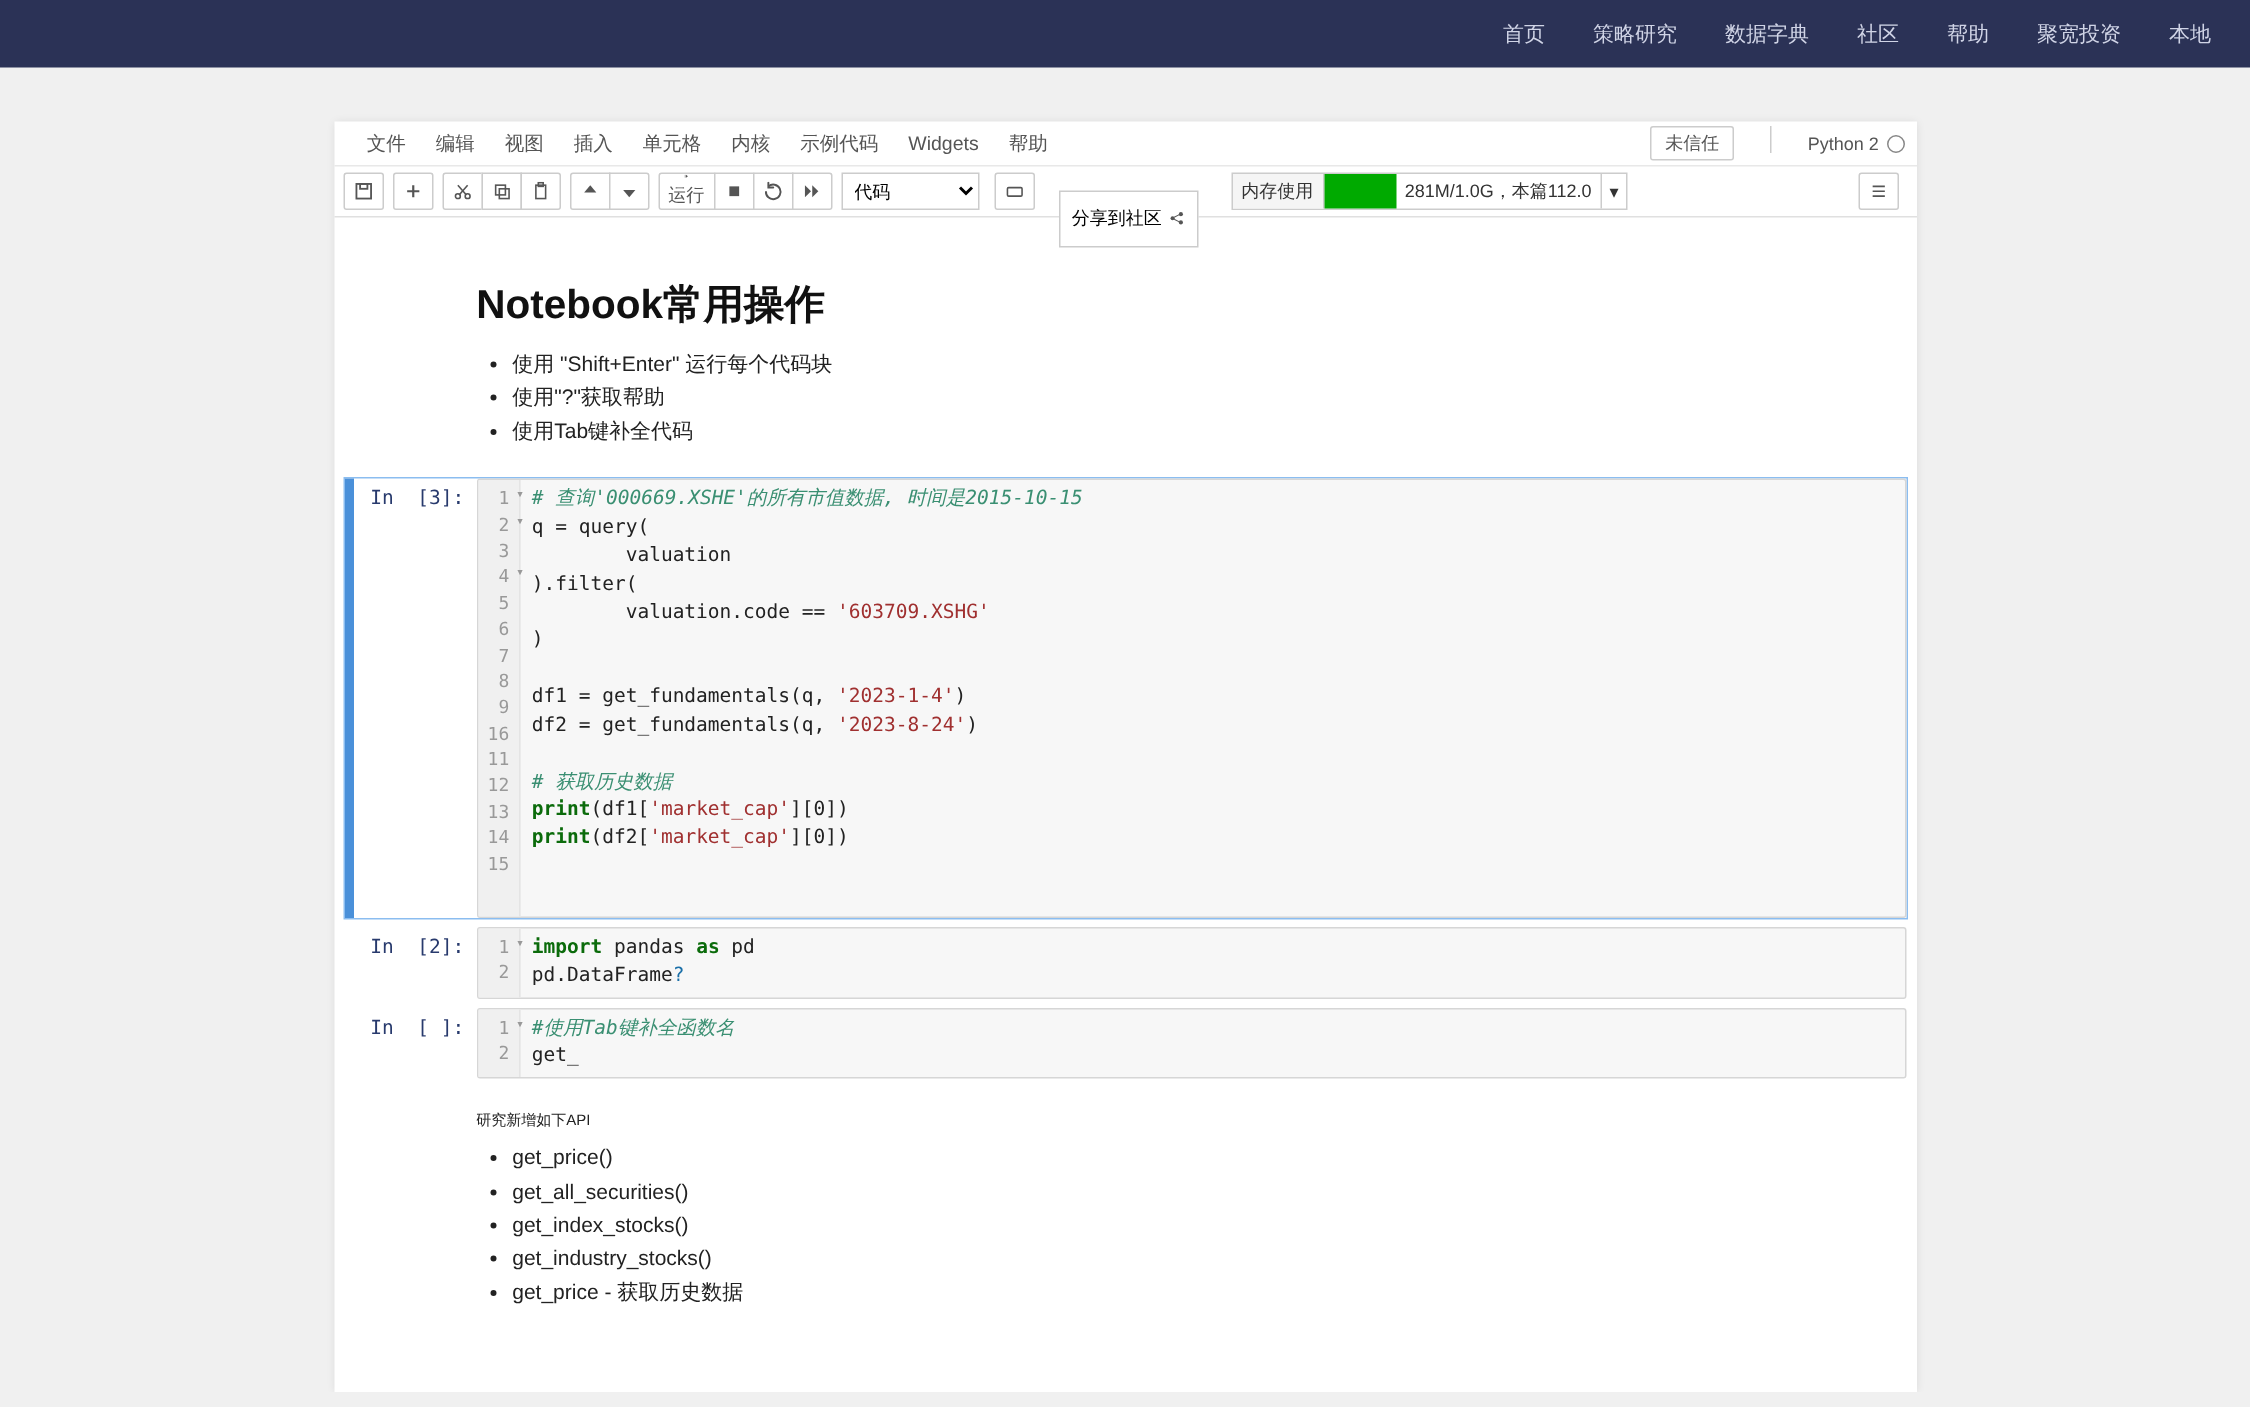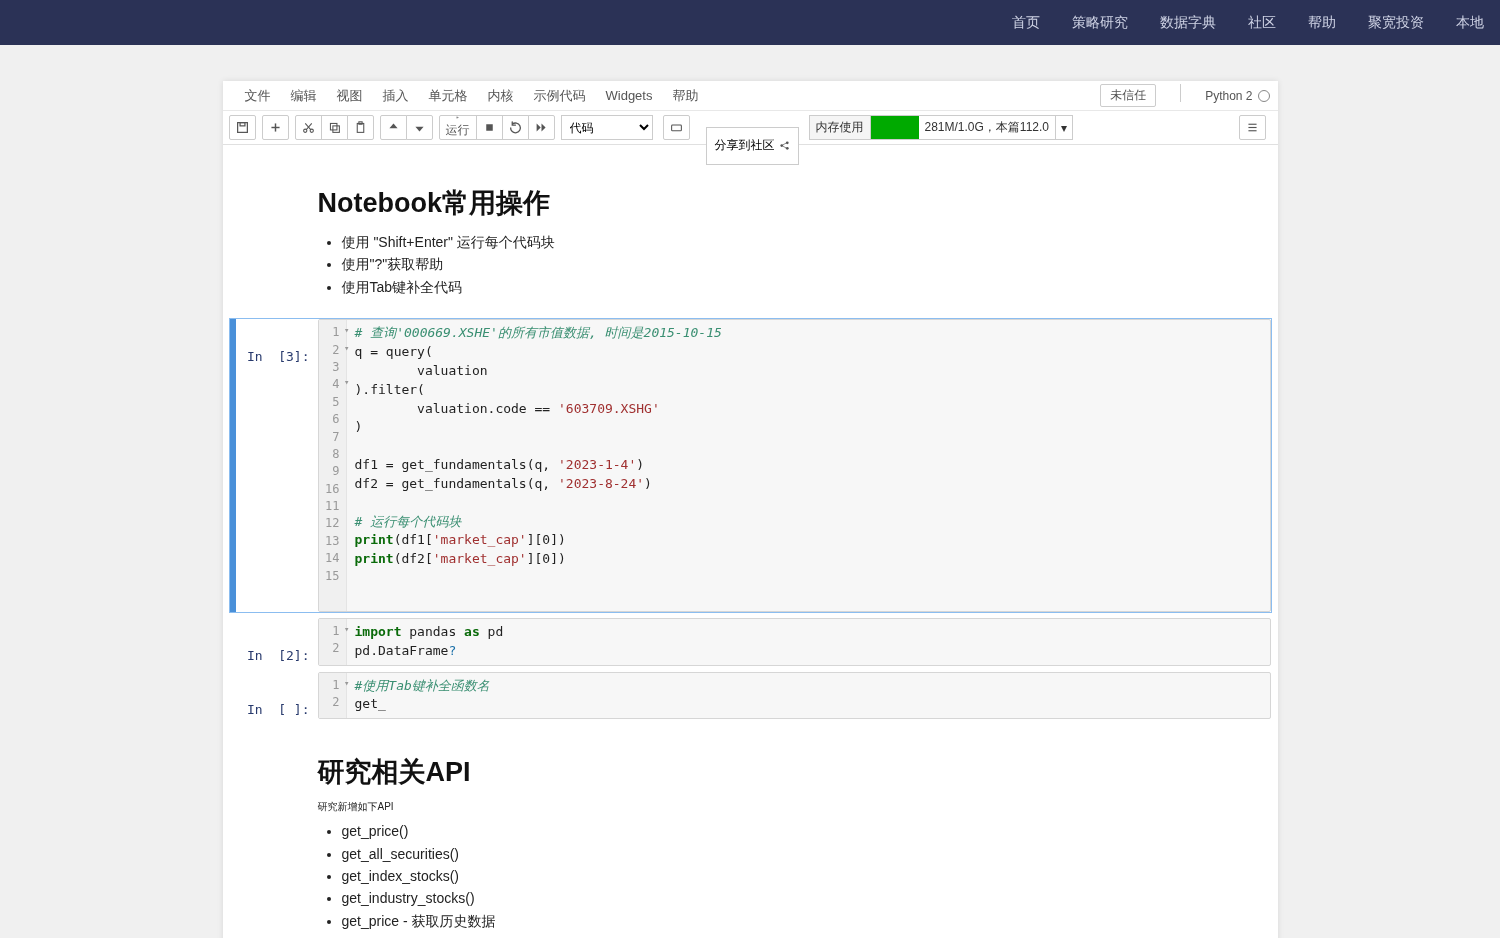--- a/index.html
+++ b/index.html
@@ -1,50 +1,50 @@
 <!DOCTYPE html>
 <html><head>
 <meta charset="utf-8">
 <style>
 * { margin: 0; padding: 0; box-sizing: border-box; }
 body { font-family: "Helvetica Neue", Helvetica, Arial, sans-serif; font-size: 13px; background:#f0f0f0; color:#333; }
-.topnav { background:#2b3256; height:45px; display:flex; justify-content:flex-end; align-items:center; }
+.topnav { background:#2b3256; height:45px; display:flex; justify-content:flex-end; align-items:center; padding-right:10px; }
 .topnav a { color:#d0d4e6; text-decoration:none; margin:0 16px; font-size:14px; }
 .container { width:1055px; margin:0 auto; background:#fff; box-shadow:0 0 6px rgba(0,0,0,0.1); }
 .menubar { height:30px; display:flex; align-items:center; padding-left:12px; border-bottom:1px solid #e8e8e8; position:relative;margin-top:36px; }
 .menubar .menu-item { padding:4px 10px; font-size:13px; color:#555; cursor:pointer; }
 .menubar .right { position:absolute; right:8px; display:flex; gap:24px; }
 .trust-btn { border:1px solid #ccc; padding:2px 9px; font-size:12px; color:#555; background:#fff; border-radius:2px; }
 .kernel-ind { font-size:12px; color:#555; display:flex; align-items:center; gap:5px; }
 .kernel-ind .circle { width:12px; height:12px; border:1.3px solid #888; border-radius:50%; }
 .sep-v { width:1px; height:18px; background:#ccc; }
 .toolbar { height:34px; display:flex; align-items:center; padding:0 6px; border-bottom:1px solid #e0e0e0; gap:0; }
 .tb-group { display:flex; margin-right:6px; }
 .tb-btn { border:1px solid #ccc; background:#fff; height:25px; min-width:27px; padding:0 6px; display:flex; align-items:center; justify-content:center; font-size:12px; color:#555; cursor:pointer; margin-left:-1px; }
 .tb-btn:first-child { margin-left:0; border-radius:2px 0 0 2px; }
 .tb-btn:last-child { border-radius:0 2px 2px 0; }
 .tb-btn.solo { border-radius:2px; }
 .tb-btn svg { width:13px; height:13px; }
 .cell-type-sel { height:25px; border:1px solid #ccc; font-size:12px; width:92px; padding:0 4px; background:#fff; }
 .share-btn { border:1px solid #ccc; height:38px; padding:0 8px; font-size:12px; background:#fff; display:flex; align-items:center; gap:4px;margin-top:36px; }
-.mem-info { border:1px solid #ccc; height:25px; display:flex; align-items:center; font-size:12px; }
+.mem-info { border:1px solid #ccc; height:25px; display:flex; align-items:center; font-size:12px;margin-left:12px; }
 .mem-label { padding:0 6px; background:#f5f5f5; border-right:1px solid #ccc; height:100%; display:flex; align-items:center; }
 .mem-bar { width:48px; height:23px; background:#0a0; margin:0; }
 .mem-text { padding:0 6px; }
 .mem-drop { padding:0 5px; border-left:1px solid #ccc; height:100%; display:flex; align-items:center; }
 .notebook-area { padding:10px 0 40px 0; }
 .md-cell { padding:10px 95px 10px 95px; }
 .md-cell h1 { font-size:27px; font-weight:bold; margin:20px 0 10px 0; color:#111; }
 .md-cell p { font-size:10px; margin:6px 0; color:#222; }
 .md-cell ul { margin:6px 0 6px 24px; font-size:14px; line-height:1.6; color:#222; }
 .cell { display:flex; margin:4px 6px; border:1px solid transparent; }
 .cell.selected { border:1px solid #8bbdf0; }
 .cell.selected .run-strip { background:#4a90d9; }
 .run-strip { width:6px; flex-shrink:0; }
-.prompt { width:82px; text-align:right; padding:6px 8px 0 0; font-family:monospace; font-size:13px; color:#283a6d; flex-shrink:0; white-space:pre;margin-top:24px; }
+.prompt { width:82px; text-align:right; padding:6px 8px 0 0; font-family:monospace; font-size:13px; color:#283a6d; flex-shrink:0; white-space:pre; }
 .input-wrap { flex:1; }
 .input-area { border:1px solid #d6d6d6; border-radius:2px; background:#f7f7f7; display:flex; font-family:Menlo,Monaco,Consolas,monospace; font-size:13px; }
 .gutter { background:#f0f0f0; padding:4px 6px 4px 4px; text-align:right; color:#999; font-size:12px; line-height:1.45; border-right:1px solid #e4e4e4; min-width:28px; position:relative; }
 .gutter .ln { white-space:pre; position:relative; }
 .gutter .fold::after { content:"▾"; position:absolute; right:-10px; color:#999; font-size:9px; }
 .code { padding:4px 8px; line-height:1.45; white-space:pre; flex:1; color:#222; }
 .tok-cmt { color:#3a8f72; font-style:italic;text-align:right; }
 .tok-str { color:#a03030; }
 .tok-kw  { color:#0b6b0b; font-weight:bold; }
 .tok-blt { color:#1a6fa8; }
@@ -239,21 +239,21 @@
           <div class="code" id="c1"><span class="tok-cmt"># 查询'000669.XSHE'的所有市值数据, 时间是2015-10-15</span>
 q = query(
         valuation
 ).filter(
         valuation.code == <span class="tok-str">'603709.XSHG'</span>
 )
 
 df1 = get_fundamentals(q, <span class="tok-str">'2023-1-4'</span>)
 df2 = get_fundamentals(q, <span class="tok-str">'2023-8-24'</span>)
 
-<span class="tok-cmt"># 运行每个代码块</span>
+<span class="tok-cmt"># 获取历史数据</span>
 <span class="tok-kw">print</span>(df1[<span class="tok-str">'market_cap'</span>][0])
 <span class="tok-kw">print</span>(df2[<span class="tok-str">'market_cap'</span>][0])
 
 
 </div>
         </div>
       </div>
     </div>
 
     <div class="cell">
@@ -282,21 +282,20 @@
               <div class="ln">2</div>
             </div>
           <div class="code" id="c3"><span class="tok-cmt">#使用Tab键补全函数名</span>
 get_
 </div>
         </div>
       </div>
     </div>
 
     <div class="md-cell">
-      <h1>研究相关API</h1>
       <p>研究新增如下API</p>
       <ul>
         <li>get_price()</li>
         <li>get_all_securities()</li>
         <li>get_index_stocks()</li>
         <li>get_industry_stocks()</li>
         <li>get_price - 获取历史数据</li>
       </ul>
     </div>
 

